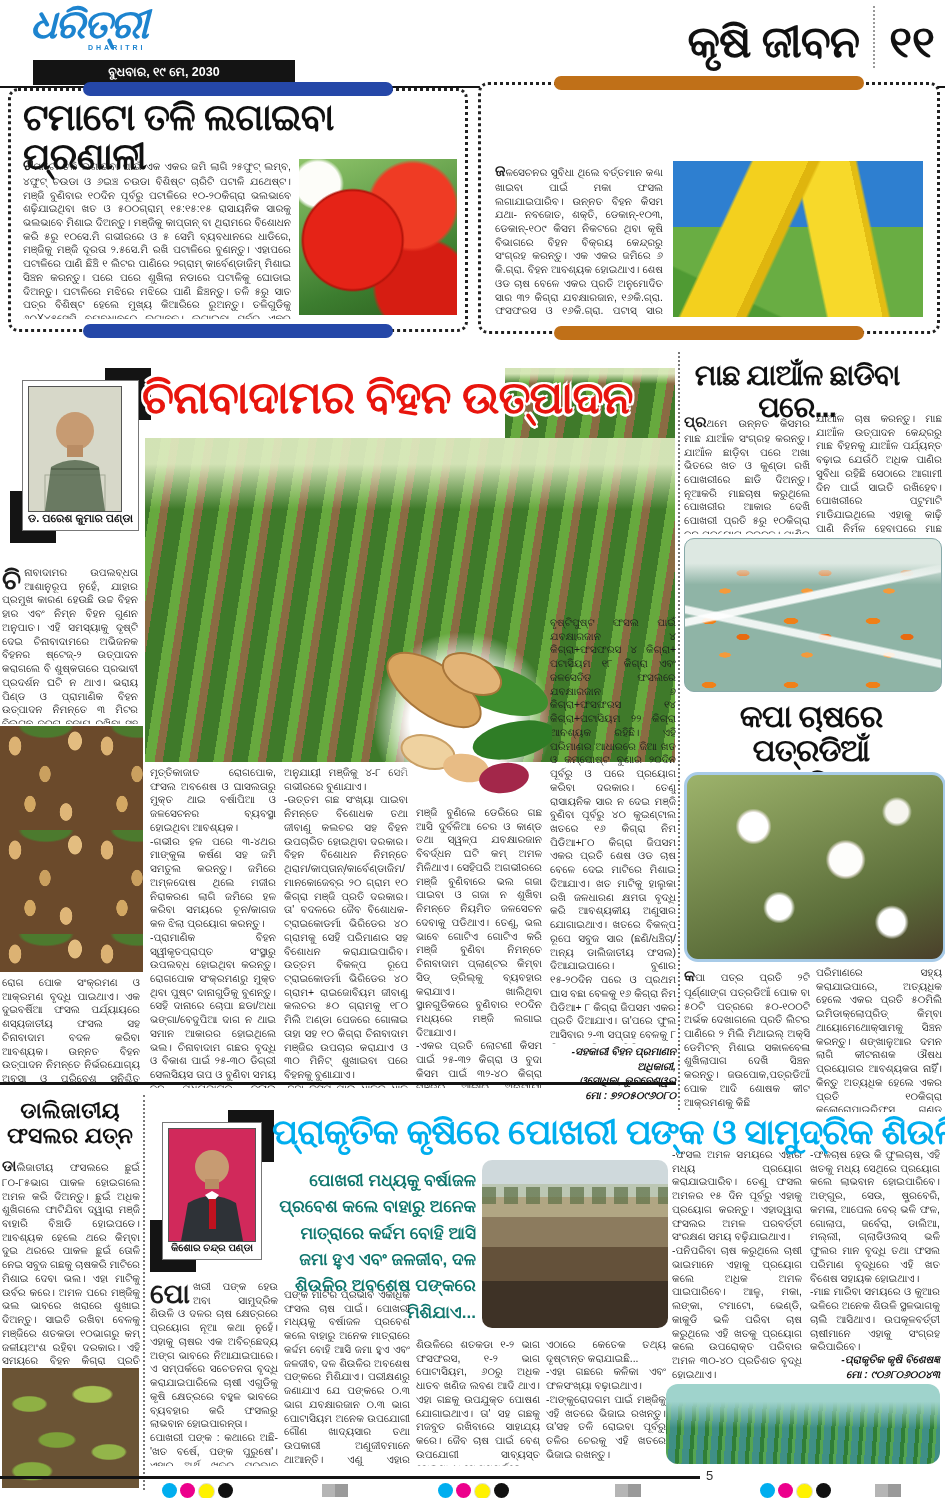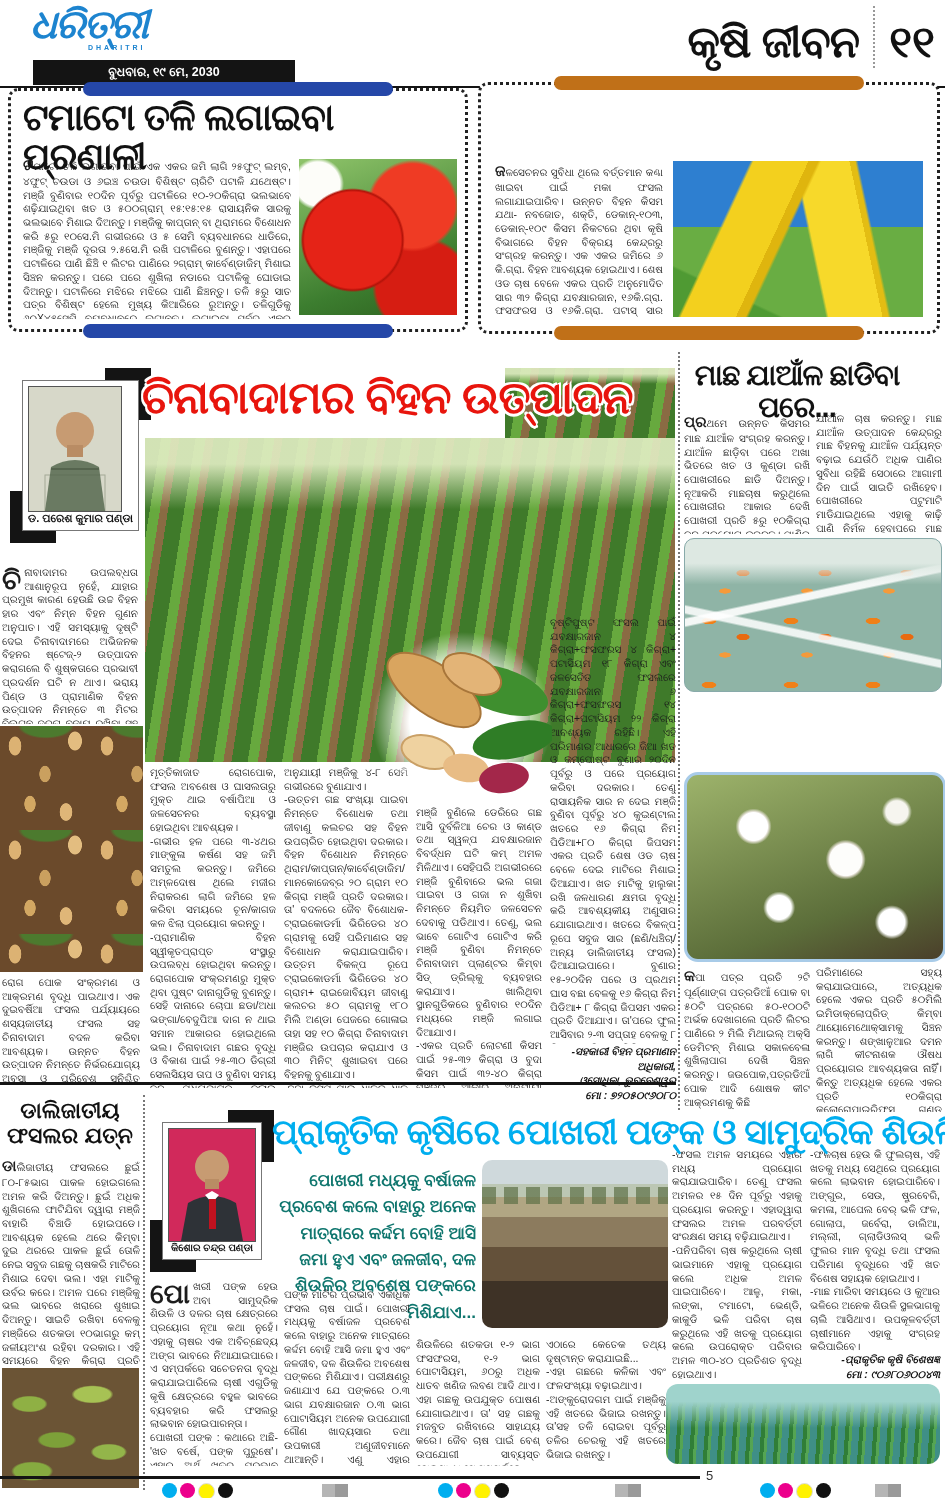--- a/index.html
+++ b/index.html
@@ -186,20 +186,24 @@
 
   <div class="abs rule" style="left:0;top:1082px;width:676px;height:3px;"></div>
 
   <div class="abs vdots" style="left:678px;top:352px;height:758px;"></div>
 
   <div class="abs rail-head" style="left:668px;top:360px;width:258px;">ମାଛ ଯାଆଁଳ ଛାଡିବା ପରେ...</div>
   <div class="abs col" style="left:684px;top:412px;width:126px;height:122px;"><span class="lead">ପ୍ର</span><span>ଥମେ ଉନ୍ନତ କିସମର ମାଛ ଯାଆଁଳ ସଂଗ୍ରହ କରନ୍ତୁ। ଯାଆଁଳ ଛାଡ଼ିବା ପରେ ଅଖା ଭିତରେ ଖତ ଓ କୁଣ୍ଡା ରଖି ପୋଖରୀରେ ଛାଡି ଦିଅନ୍ତୁ। ନୂଆକରି ମାଛଚାଷ କରୁଥିଲେ ପୋଖରୀର ଆକାର ଦେଖି ପୋଖରୀ ପ୍ରତି ୫ରୁ ୧୦କିଗ୍ରା ଚୂନ ପ୍ରୟୋଗ କରନ୍ତୁ। ପାଣିର ସୁବିଧା ଦେଖି ମାଛ</span></div>
   <div class="abs col" style="left:816px;top:412px;width:126px;height:122px;">ଯାଆଁଳ ଚାଷ କରନ୍ତୁ। ମାଛ ଯାଆଁଳ ଉତ୍ପାଦନ କେନ୍ଦ୍ରରୁ ମାଛ ବିହନକୁ ଯାଆଁଳ ପର୍ଯ୍ୟନ୍ତ ବଢ଼ାଇ ଯେଉଁଠି ଅଧିକ ପାଣିର ସୁବିଧା ରହିଛି ସେଠାରେ ଆଗାମୀ ଦିନ ପାଇଁ ସାଇତି ରଖିହେବ। ପୋଖରୀରେ ପଟୁମାଟି ମାଡିଯାଇଥିଲେ ଏହାକୁ କାଢ଼ି ପାଣି ନିର୍ମଳ ହେବାପରେ ମାଛ ଯାଆଁଳ ଛାଡ଼ନ୍ତୁ।</div>
   <div class="abs photo koi-photo" style="left:684px;top:538px;width:256px;height:152px;border-radius:10px;border:1px solid #8aa;"></div>
 
+  <div class="abs rail-head" style="left:682px;top:700px;width:258px;font-size:31px;">
+    <div>କପା ଚାଷରେ ପତ୍ରଡିଆଁ</div>
+    <div>ପୋକ ଲାଗିଥିଲେ...</div>
+  </div>
   <div class="abs photo cotton-photo" style="left:684px;top:772px;width:256px;height:184px;border-radius:14px;border:3px solid #a8cbe8;"></div>
   <div class="abs col" style="left:684px;top:966px;width:126px;height:146px;"><span class="lead">କ</span><span>ପା ପତ୍ର ପ୍ରତି ୨ଟି ପୂର୍ଣ୍ଣାଙ୍ଗ ପତ୍ରଡିଆଁ ପୋକ ବା ୫୦ଟି ପତ୍ରରେ ୫୦-୧୦୦ଟି ଅର୍ଭକ ଦେଖାଗଲେ ପ୍ରତି ଲିଟର ପାଣିରେ ୨ ମିଲି ମିଥାଇଲ୍ ଅକ୍ସି ଡେମିଟନ୍ ମିଶାଇ ସକାଳବେଳା ଶୁଖିଲାପାଗ ଦେଖି ସିଞ୍ଚନ କରନ୍ତୁ। ଜଉପୋକ,ପତ୍ରଡିଆଁ ପୋକ ଆଦି ଶୋଷକ କୀଟ ଆକ୍ରମଣକୁ କିଛି</span></div>
   <div class="abs col" style="left:816px;top:966px;width:126px;height:146px;">ପରିମାଣରେ ସହ୍ୟ କରାଯାଇପାରେ, ଅତ୍ୟଧିକ ହେଲେ ଏକର ପ୍ରତି ୫୦ମିଲି ଇମିଡାକ୍ଲୋପ୍ରିଡ୍ କିମ୍ବା ଥାୟୋମେଥୋକ୍ସାମକୁ ସିଞ୍ଚନ କରନ୍ତୁ। ଶଙ୍ଖାଳୁଆର ଦମନ ଲାଗି କୀଟନାଶକ ଔଷଧ ପ୍ରୟୋଗର ଆବଶ୍ୟକତା ନାହିଁ। କିନ୍ତୁ ଅତ୍ୟଧିକ ହେଲେ ଏକର ପ୍ରତି ୧୦କିଗ୍ରା କ୍ଲୋରୋପାଇରିଫସ୍ ଗୁଣ୍ଡ ସକାଳବେଳା ପ୍ରୟୋଗ କରନ୍ତୁ।</div>
 
   <div class="abs" style="left:0;top:1098px;width:140px;text-align:center;font-size:22px;font-weight:900;line-height:1.15;">
     <div>ଡାଲିଜାତୀୟ</div>
     <div>ଫସଲର ଯତ୍ନ</div>
   </div>
   <div class="abs col" style="left:2px;top:1156px;width:138px;height:210px;"><span class="lead">ଡା</span><span>ଲିଜାତୀୟ ଫସଲରେ ଛୁଇଁ ୮୦-୮୫ଭାଗ ପାକଳ ହୋଇଗଲେ ଅମଳ କରି ଦିଅନ୍ତୁ। ଛୁଇଁ ଅଧିକ ଶୁଖିଗଲେ ଫାଟିଯିବା ଦ୍ୱାରା ମଞ୍ଜି ବାହାରି ବିଞ୍ଚାଡି ହୋଇପଡେ। ଆବଶ୍ୟକ ହେଲେ ଥରେ କିମ୍ବା ଦୁଇ ଥରରେ ପାକଳ ଛୁଇଁ ତୋଳି ନେଇ ସବୁଜ ଗଛକୁ ଚାଷକରି ମାଟିରେ ମିଶାଇ ଦେବା ଭଲ। ଏହା ମାଟିକୁ ଉର୍ବର କରେ। ଅମଳ ପରେ ମଞ୍ଜିକୁ ଭଲ ଭାବରେ ଖରାରେ ଶୁଖାଇ ଦିଅନ୍ତୁ। ସାଇତି ରଖିବା ବେଳକୁ ମଞ୍ଜିରେ ଶତକଡା ୧୦ଭାଗରୁ କମ୍ ଜଳୀୟଅଂଶ ରହିବା ଦରକାର। ଏହି ସମୟରେ ବିହନ କିଗ୍ରା ପ୍ରତି ୨ଗ୍ରାମ୍ ହିସାବରେ ସୋରିଷତେଲ କିମ୍ବା ରାଶି ତେଲ ଗୋଳାଇ ସାଇତି ରଖିଲେ ପୋକ ଲାଗିବା କମିଯାଏ।</span></div>
   <div class="abs photo pulse-photo" style="left:2px;top:1368px;width:137px;height:120px;"></div>

